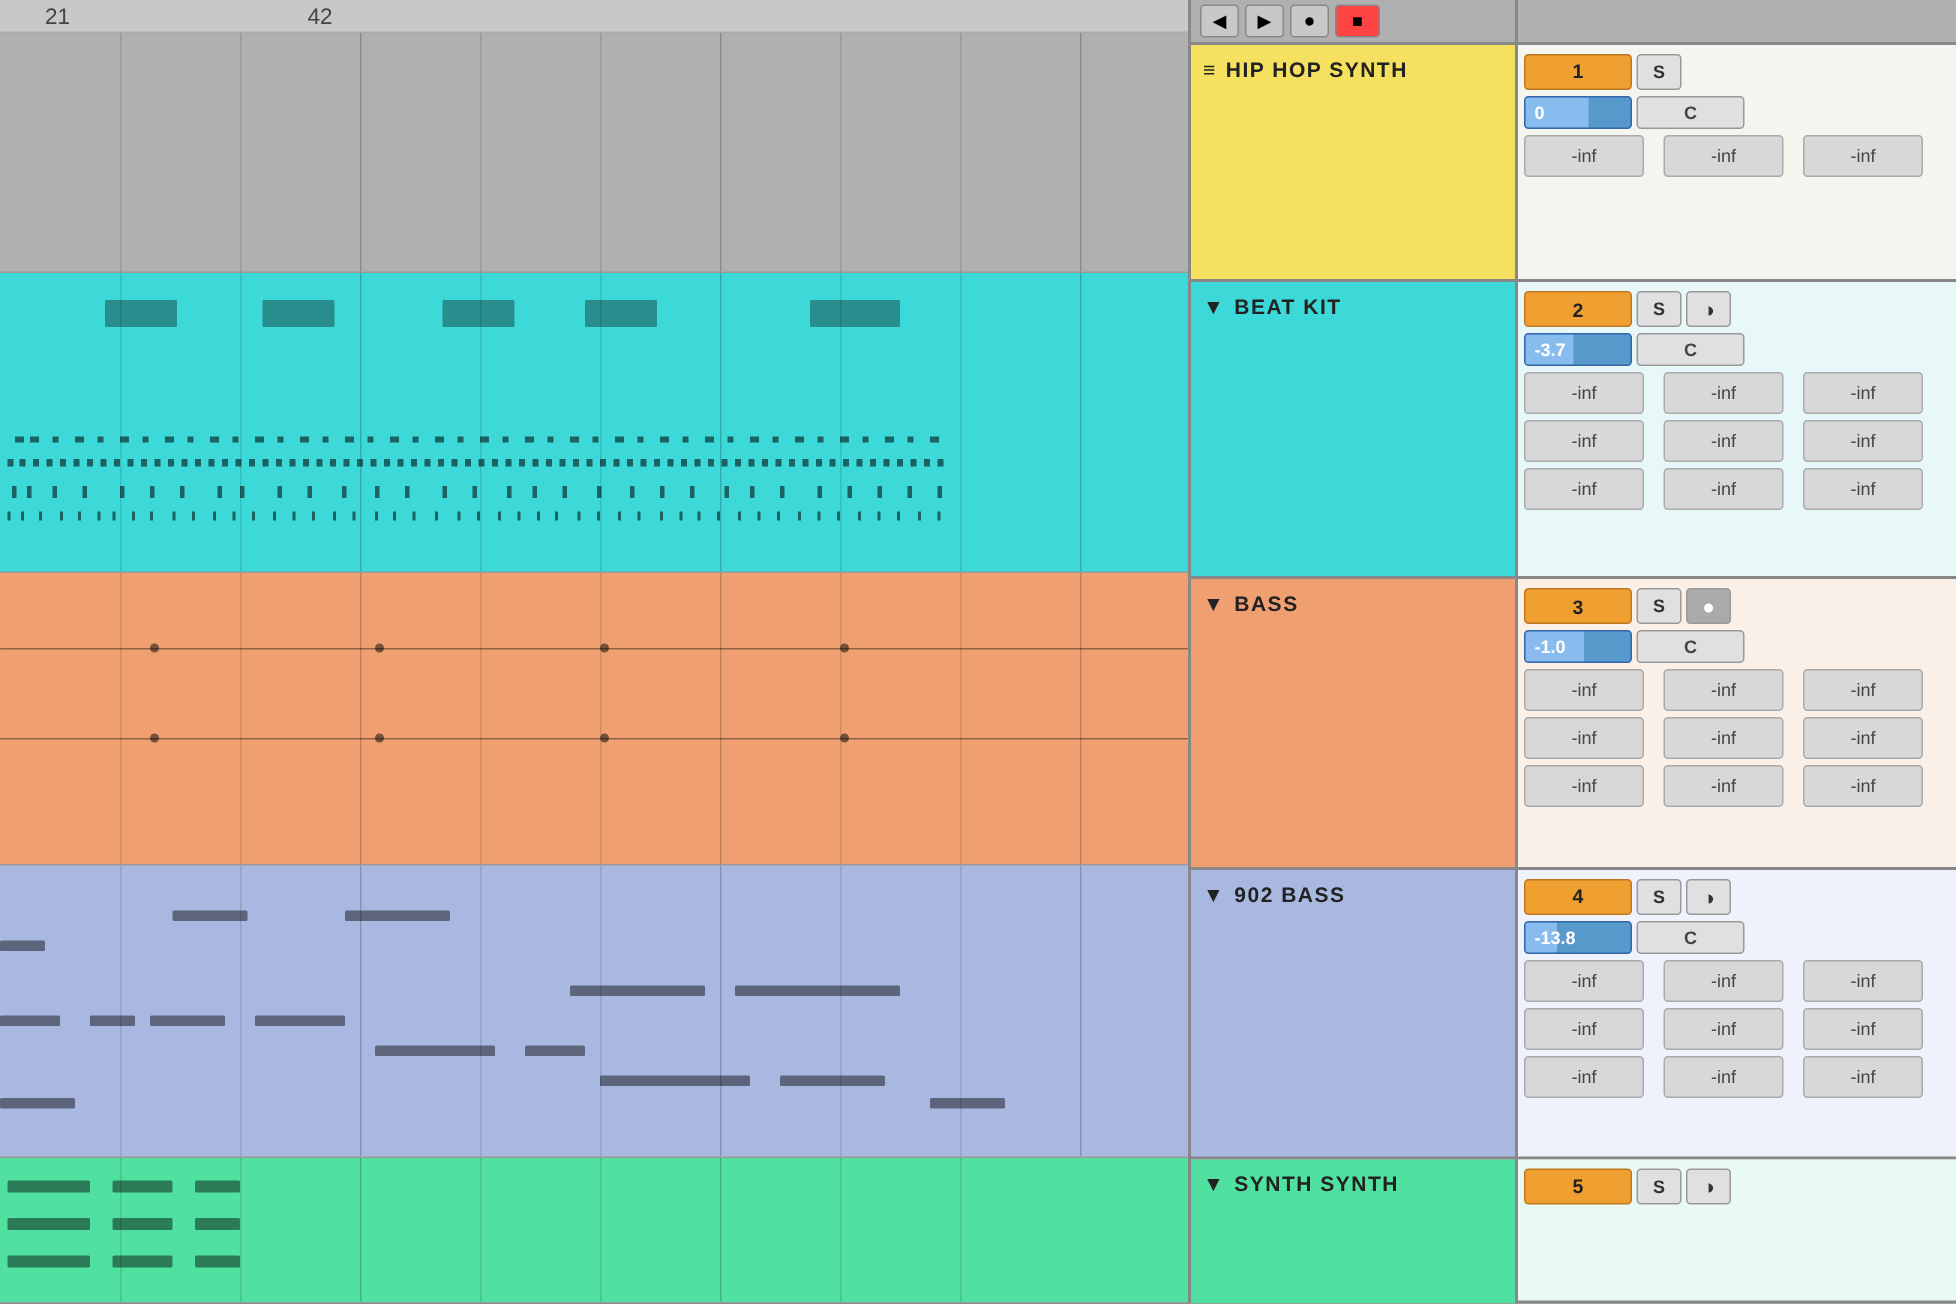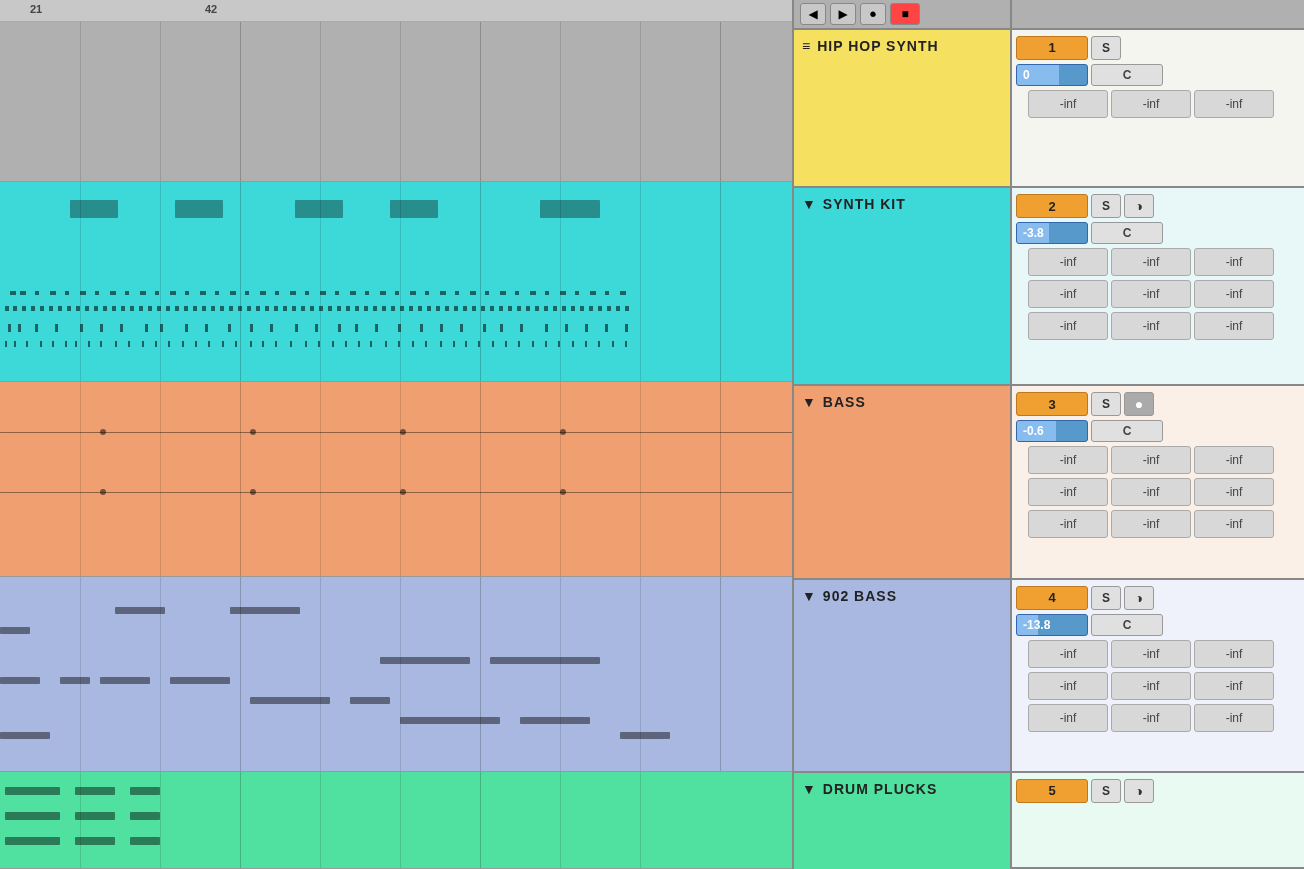--- a/index.html
+++ b/index.html
@@ -25,24 +25,23 @@
     #ruler-container {
       position: relative;
       width: 100%;
       height: 22px;
       background: #c8c8c8;
       border-bottom: 1px solid #aaa;
     }
 
     .ruler-num {
       position: absolute;
-      font-size: 11px;
+      font-size: 15px;
       color: #444;
       top: 3px;
-      font-weight: bold;
     }
 
     
     .track-lane {
       position: relative;
       overflow: hidden;
       border-bottom: 1px solid #999;
     }
 
     .track-lane-grey {
@@ -336,22 +335,22 @@
       display: flex;
       align-items: center;
       justify-content: center;
       font-size: 12px;
       color: #444;
       cursor: pointer;
     }
 
     .mixer-inf-row {
       display: flex;
-      gap: 3px;
-      padding: 2px 16px;
+      gap: 13px;
+      padding: 2px 4px;
     }
   </style>
 </head>
 <body>
 
 <div id="arrangement">
 
   <div id="ruler-container">
     <span class="ruler-num" style="left:30px">21</span>
     <span class="ruler-num" style="left:205px">42</span>
@@ -687,42 +686,42 @@
   <div class="track-group-header">
     <div class="track-name-label">
       <span>≡</span>
       <span>HIP HOP SYNTH</span>
     </div>
   </div>
 
   <div class="track-cyan-header">
     <div class="track-name-label">
       <span>▼</span>
-      <span>SYNTH KIT</span>
+      <span>BEAT KIT</span>
     </div>
   </div>
 
   <div class="track-orange-header">
     <div class="track-name-label">
       <span>▼</span>
       <span>BASS</span>
     </div>
   </div>
 
   <div class="track-blue-header">
     <div class="track-name-label">
       <span>▼</span>
       <span>902 BASS</span>
     </div>
   </div>
 
   <div class="track-green-header">
     <div class="track-name-label">
       <span>▼</span>
-      <span>DRUM PLUCKS</span>
+      <span>SYNTH SYNTH</span>
     </div>
   </div>
 </div>
 
 <div id="mixer">
   <div id="mixer-top"></div>
 
   <div class="mixer-track" style="height:160px; background:#f5f5f0;">
     <div class="mixer-row">
       <div class="mixer-number-btn">1</div>
@@ -744,21 +743,21 @@
 
   <div class="mixer-track" style="height:200px; background:#e8f8f8;">
     <div class="mixer-row">
       <div class="mixer-number-btn">2</div>
       <div class="mixer-s-btn">S</div>
       <div class="mixer-icon-btn">◑</div>
     </div>
     <div class="mixer-volume-row">
       <div class="mixer-volume-box">
         <div class="mixer-volume-fill" style="width:45%;"></div>
-        <span class="mixer-volume-text">-3.8</span>
+        <span class="mixer-volume-text">-3.7</span>
       </div>
       <div class="mixer-c-btn">C</div>
     </div>
     <div class="mixer-inf-row">
       <div class="mixer-inf-btn">-inf</div>
       <div class="mixer-inf-btn">-inf</div>
       <div class="mixer-inf-btn">-inf</div>
     </div>
     <div class="mixer-inf-row">
       <div class="mixer-inf-btn">-inf</div>
@@ -774,21 +773,21 @@
 
   <div class="mixer-track" style="height:195px; background:#faf0e8;">
     <div class="mixer-row">
       <div class="mixer-number-btn">3</div>
       <div class="mixer-s-btn">S</div>
       <div class="mixer-icon-btn" style="background:#aaa; color:#fff;">●</div>
     </div>
     <div class="mixer-volume-row">
       <div class="mixer-volume-box">
         <div class="mixer-volume-fill" style="width:55%;"></div>
-        <span class="mixer-volume-text">-0.6</span>
+        <span class="mixer-volume-text">-1.0</span>
       </div>
       <div class="mixer-c-btn">C</div>
     </div>
     <div class="mixer-inf-row">
       <div class="mixer-inf-btn">-inf</div>
       <div class="mixer-inf-btn">-inf</div>
       <div class="mixer-inf-btn">-inf</div>
     </div>
     <div class="mixer-inf-row">
       <div class="mixer-inf-btn">-inf</div>

